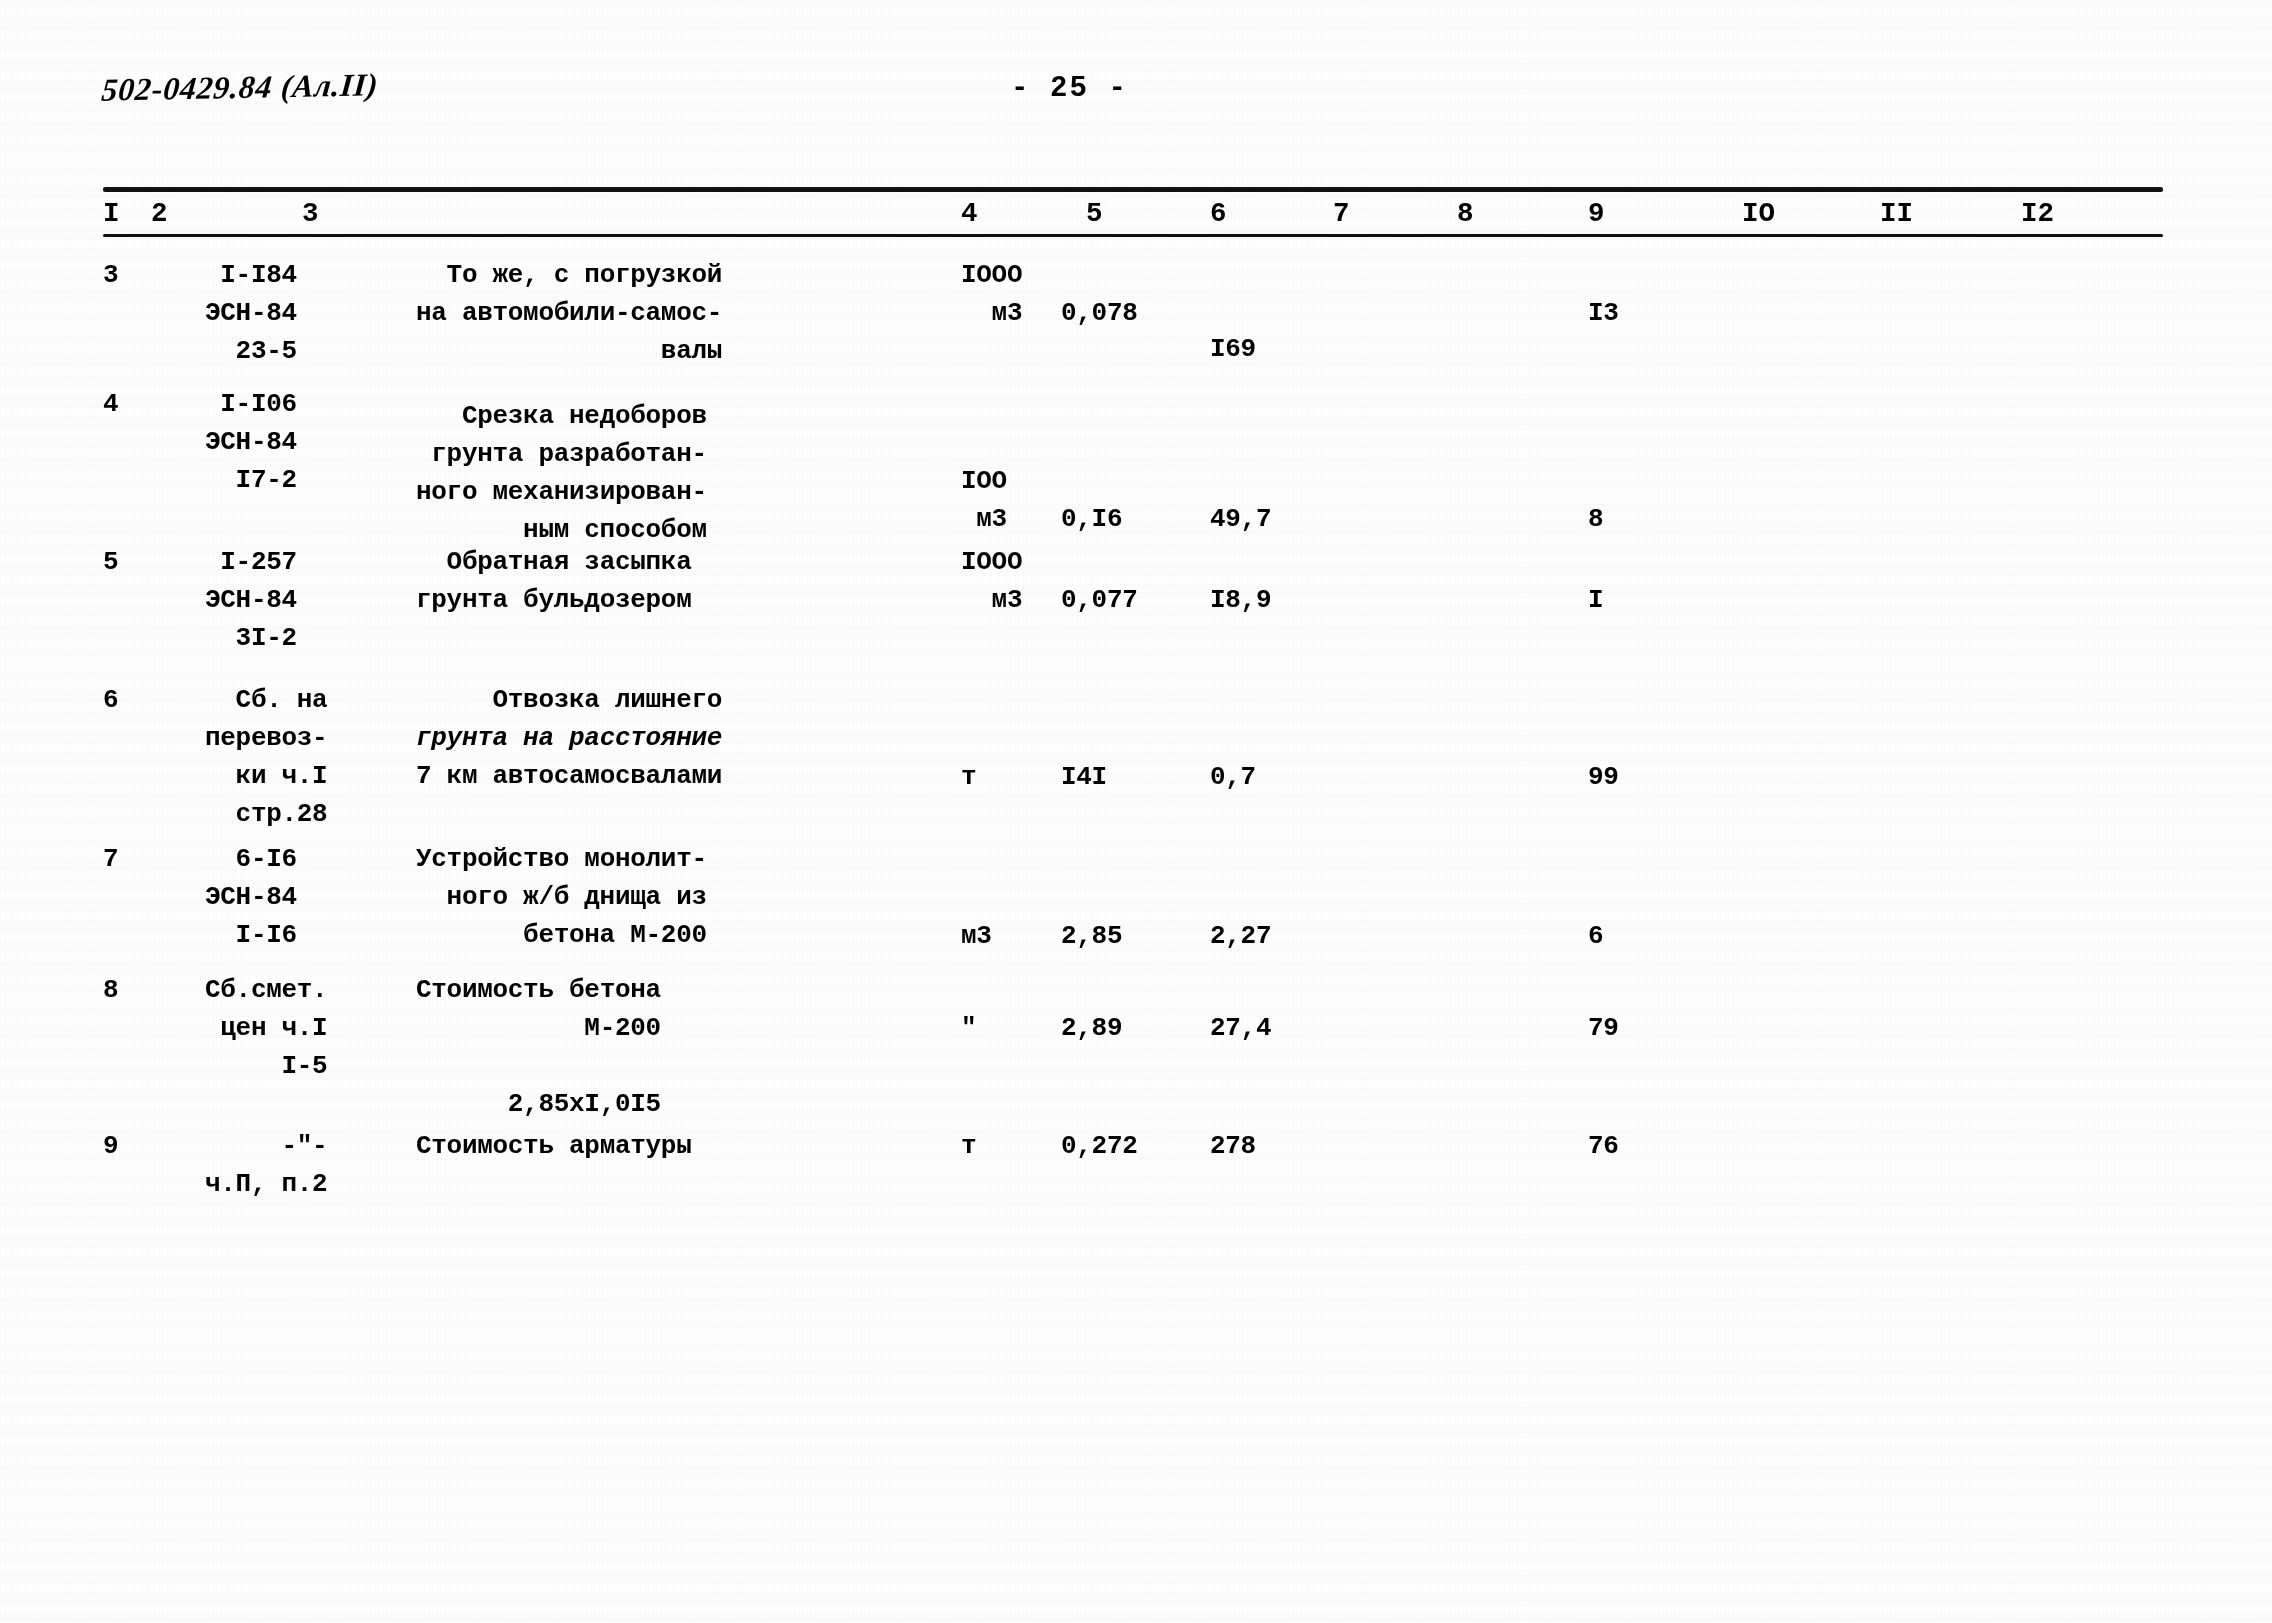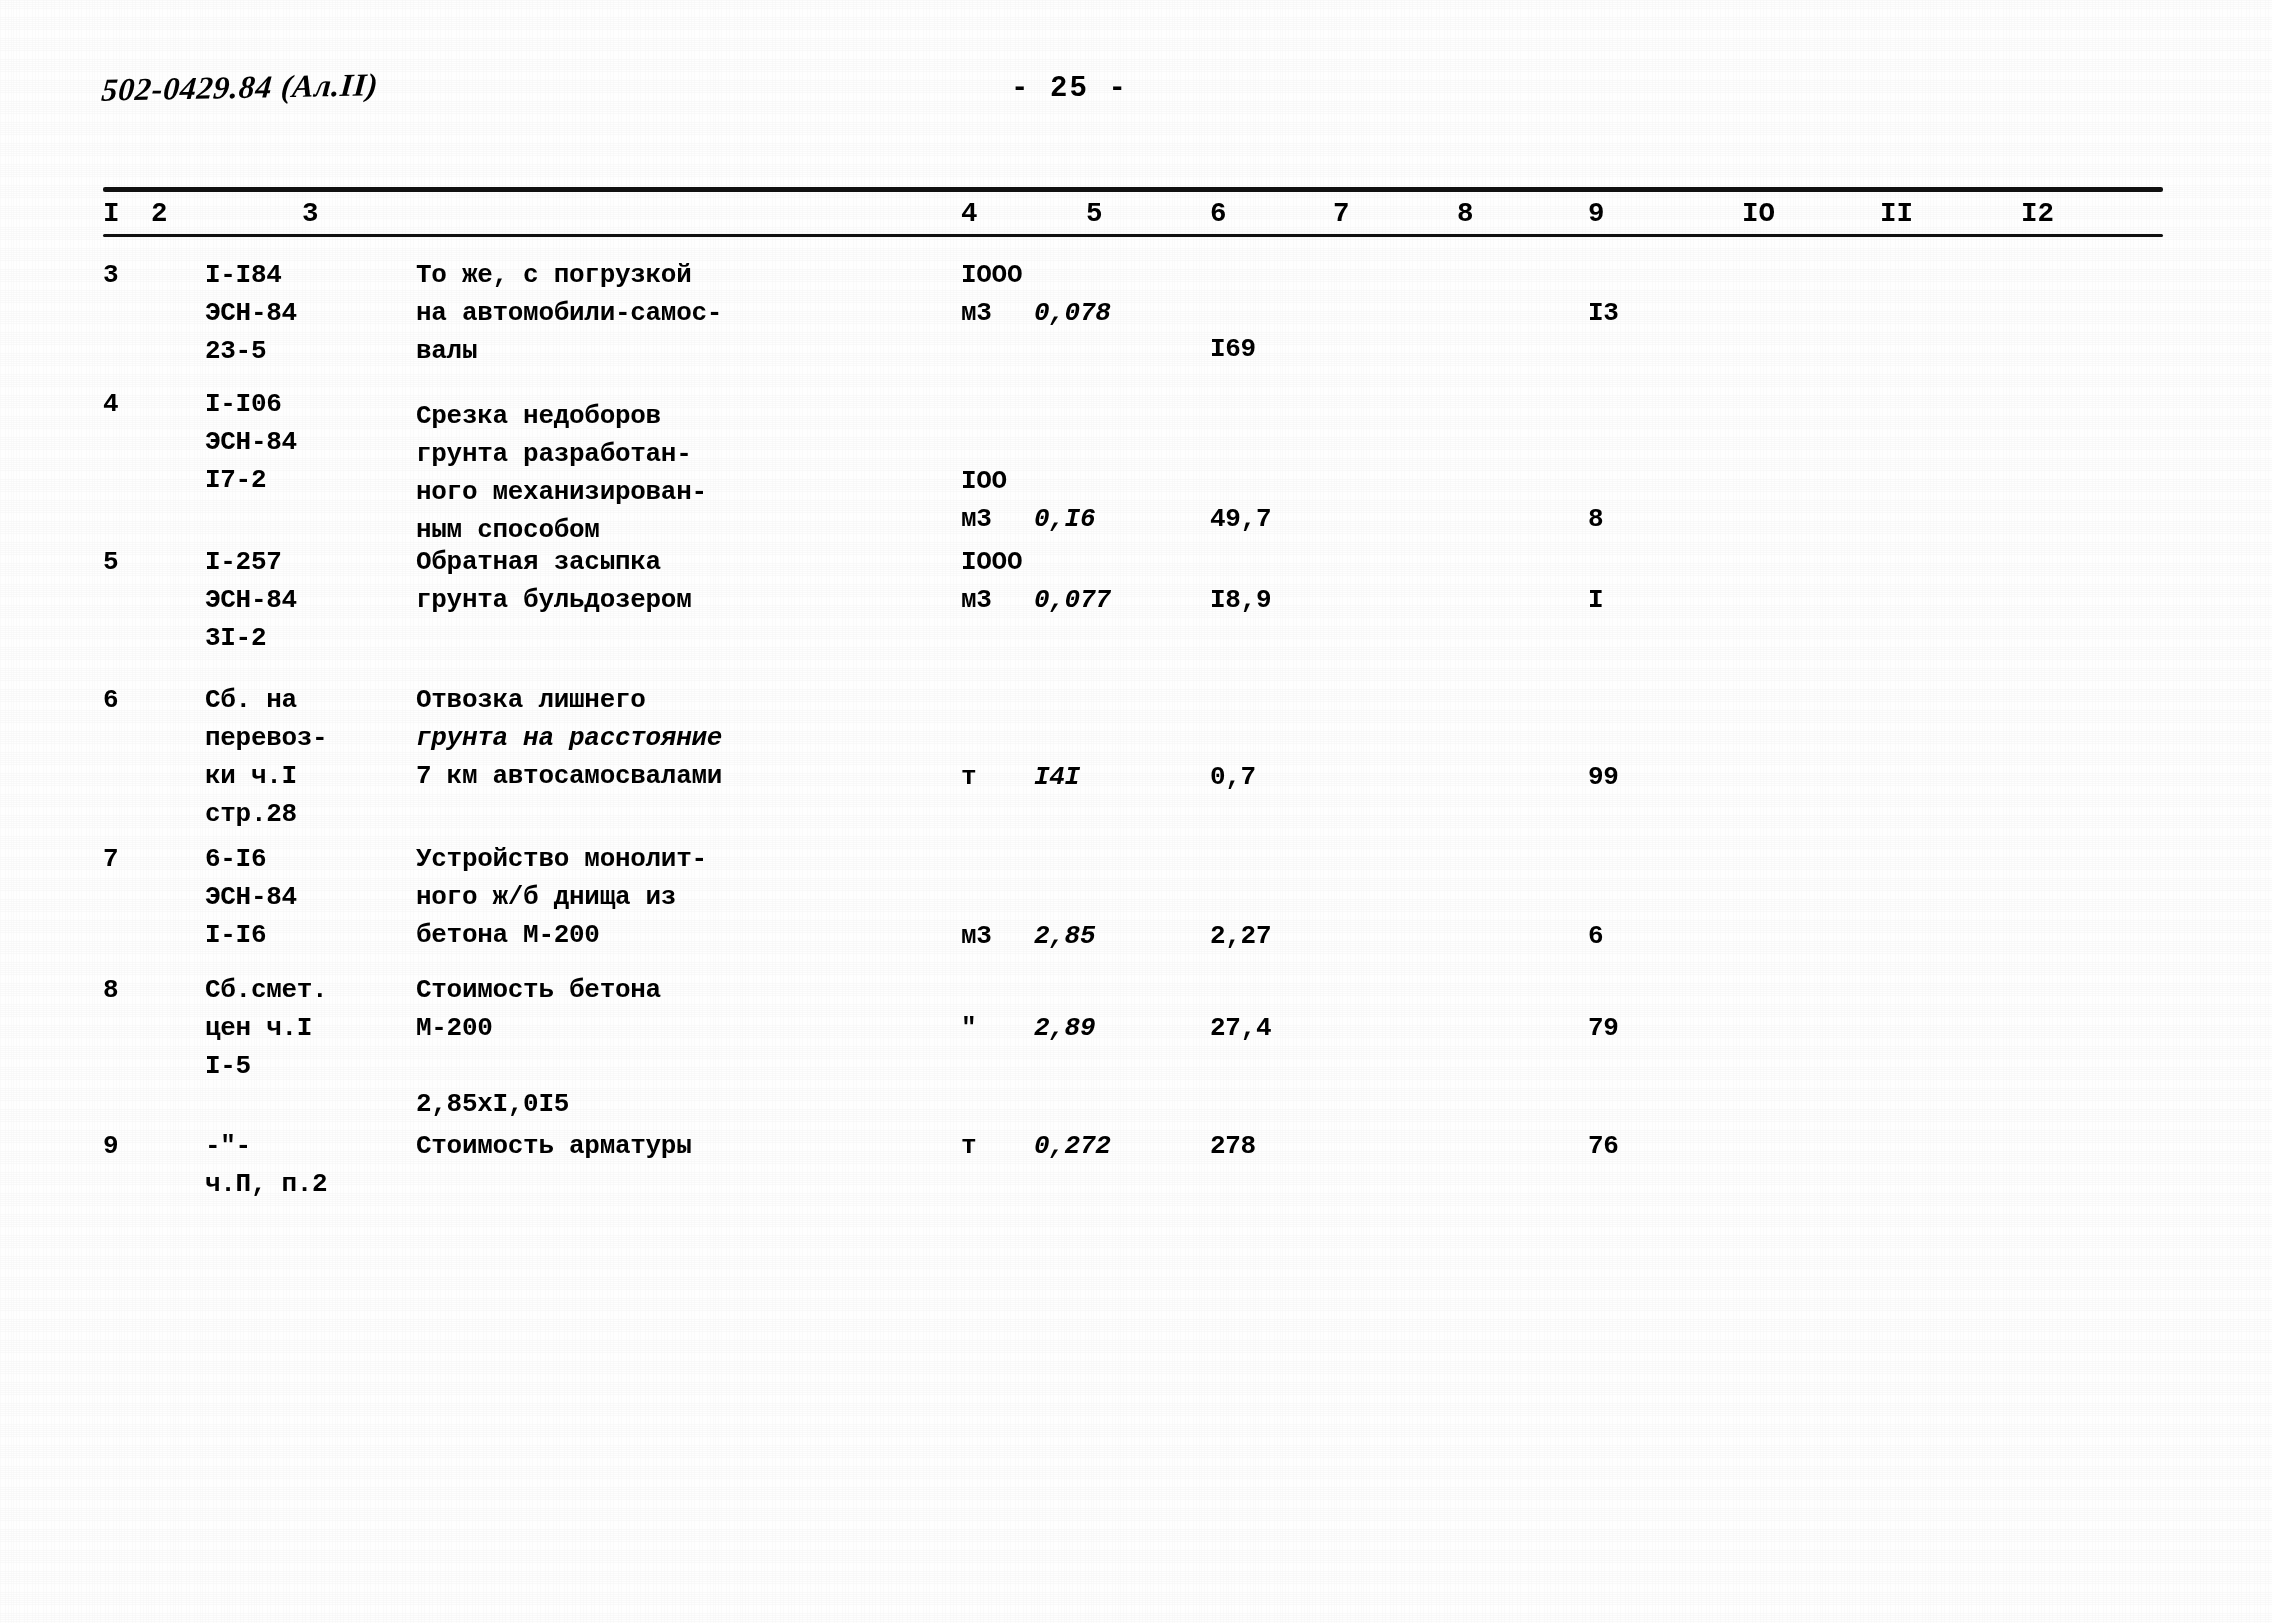--- a/index.html
+++ b/index.html
@@ -103,26 +103,27 @@
     width: 2062px;
   }
   .cell {
     position: absolute;
     white-space: pre;
     font-family: "Liberation Mono", "DejaVu Sans Mono", monospace;
     font-size: 26px;
     font-weight: 700;
     line-height: 38px;
     letter-spacing: -0.3px;
+    text-align: right;
   }
   .c-num   { left: 0px;    text-align: left; }
   .c-code  { left: 102px;  }
   .c-desc  { left: 313px;  }
   .c-unit  { left: 858px; }
-  .c-5     { left: 931px; font-style: italic; }
+  .c-5     { left: 958px; }
   .c-6     { left: 1107px; }
   .c-9     { left: 1485px; }
 
   .sub {
     font-family: "Liberation Mono", "DejaVu Sans Mono", monospace;
     font-size: 26px;
     font-weight: 700;
     line-height: 38px;
     white-space: pre;
   }

